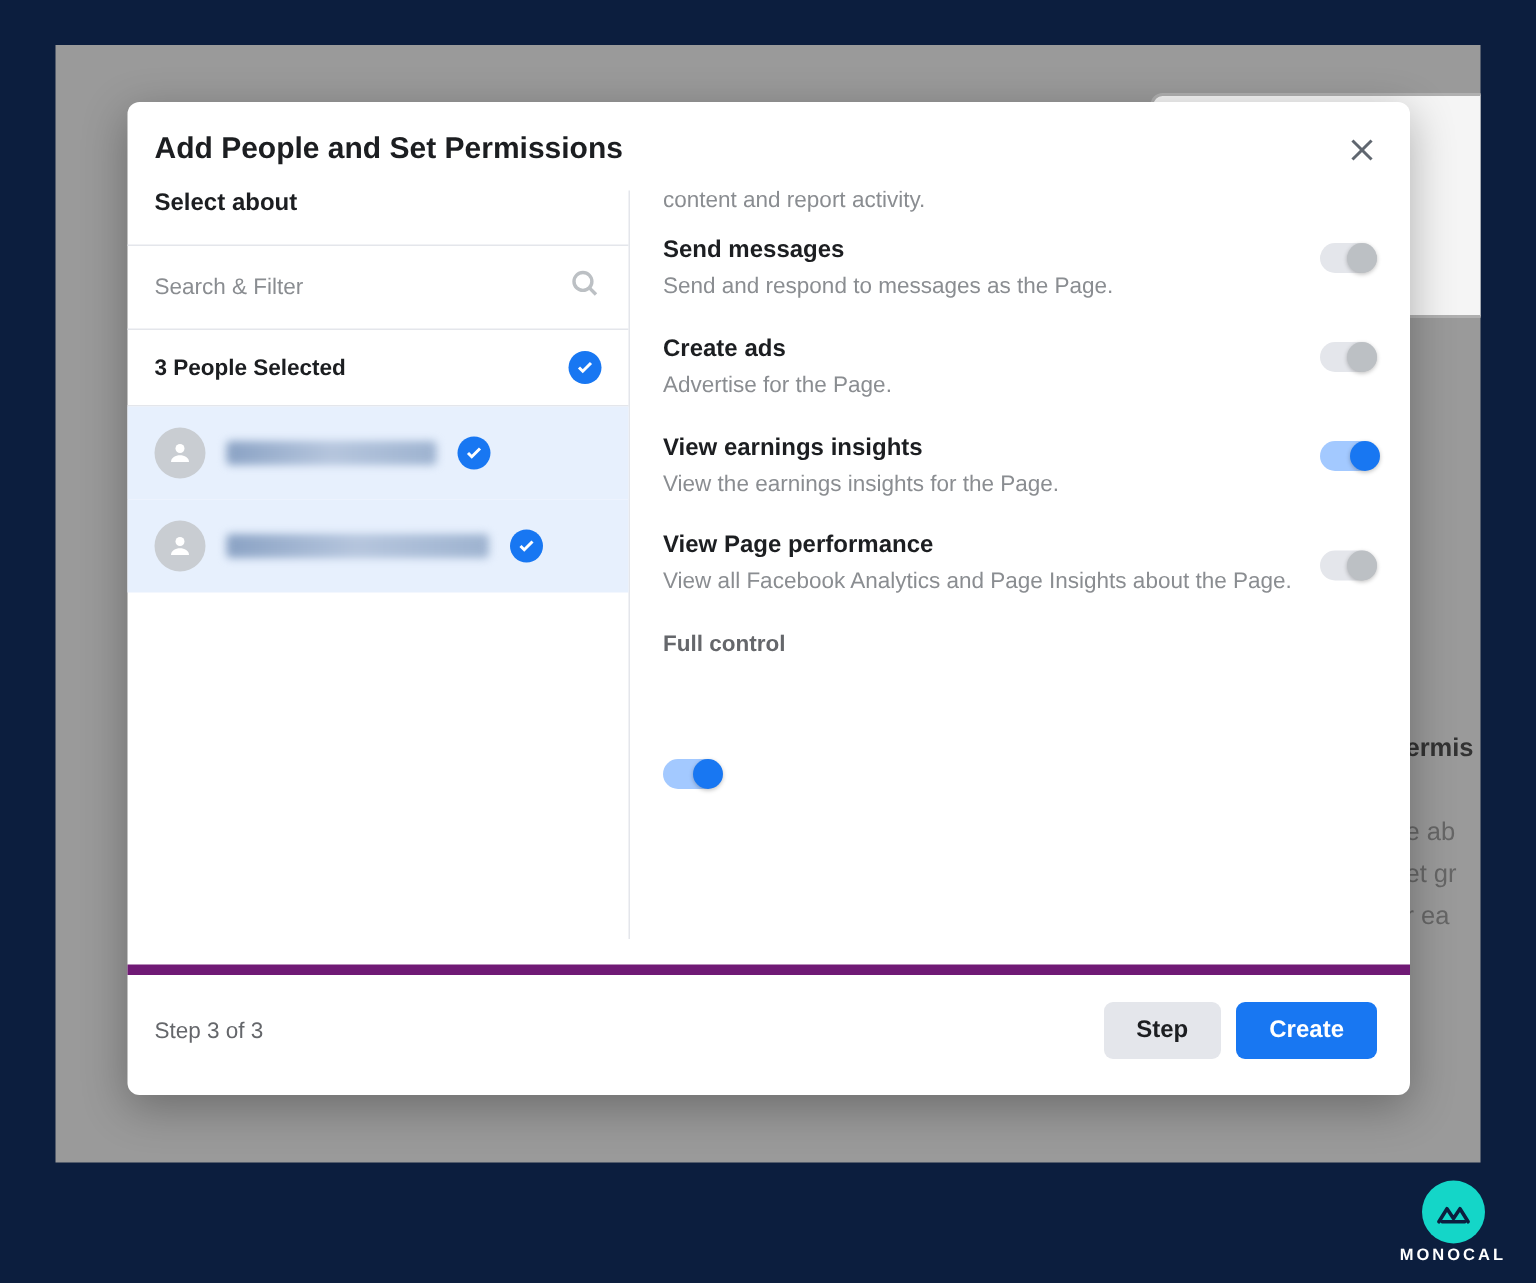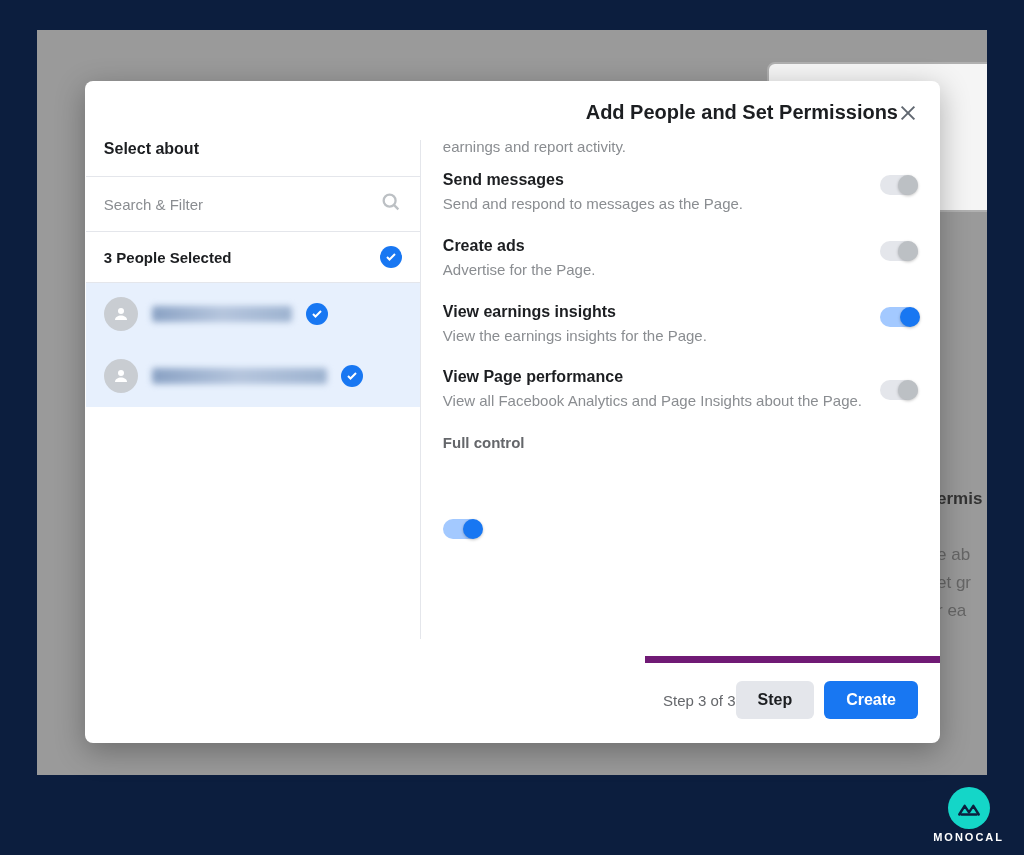--- a/index.html
+++ b/index.html
@@ -34,30 +34,29 @@
       position: absolute;
       right: -70px;
       top: 455px;
       width: 120px;
       color: #666;
       font-size: 17px;
       line-height: 28px;
     }
     .modal {
       position: absolute;
-      top: 81px;
+      top: 68px;
       left: 85px;
       width: 855px;
       height: 662px;
       background: #fff;
       border-radius: 8px;
       box-shadow: 0 8px 30px rgba(0,0,0,0.3);
       display: flex;
       flex-direction: column;
-      align-items: flex-end;
     }
     .modal-title-row {
       display: flex;
       justify-content: space-between;
       align-items: center;
       padding: 20px 22px 16px 18px;
     }
     .modal-title {
       font-size: 20px;
       font-weight: 700;
@@ -335,21 +334,21 @@
         <div class="blurred-name w2"></div>
         <span class="check-badge">
           <svg width="12" height="12" viewBox="0 0 24 24" fill="none" stroke="currentColor" stroke-width="4">
               <polyline points="4 12 9 17 20 6"></polyline>
             </svg>
         </span>
       </div>
     </div>
 
     <div class="right-panel">
-      <div class="truncated-line">earnings and report activity.</div>
+      <div class="truncated-line">content and report activity.</div>
 
       <div class="perm-item">
         <div class="perm-text">
           <div class="perm-title">Send messages</div>
           <div class="perm-desc">Send and respond to messages as the Page.</div>
         </div>
         <div class="toggle off single-line">
             <div class="knob"></div>
           </div>
       </div>

